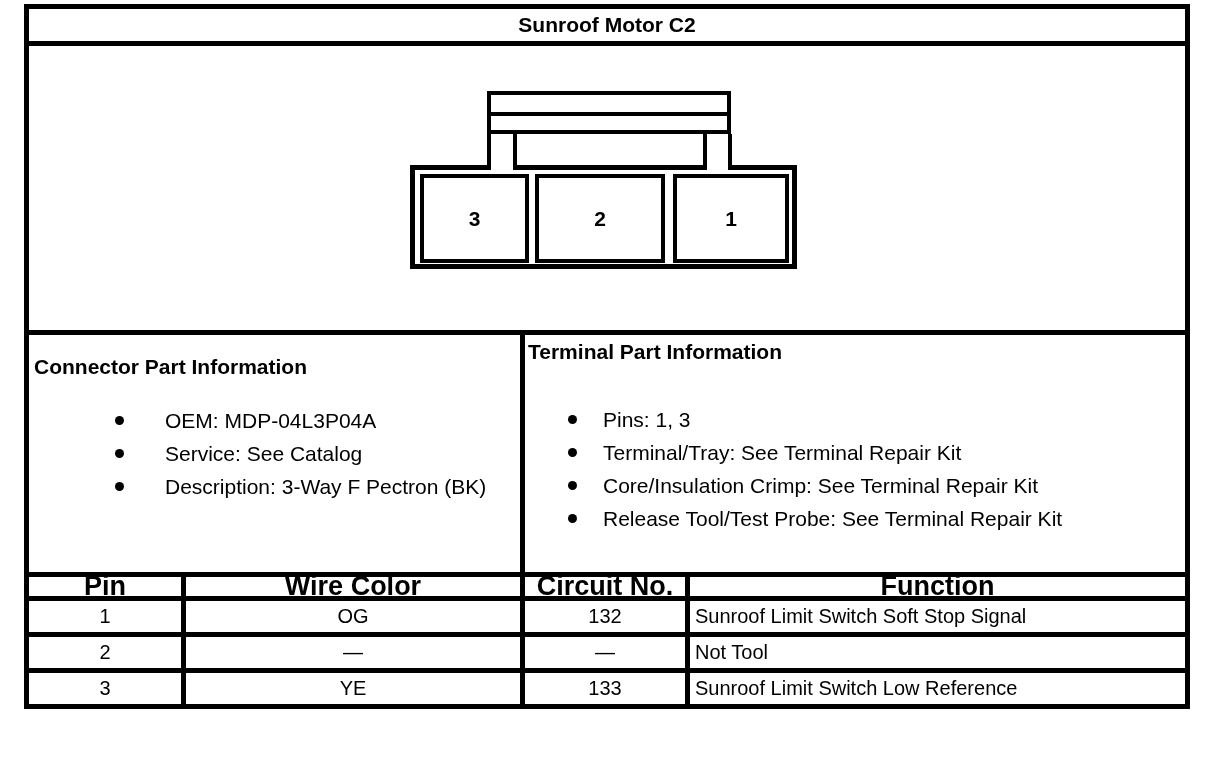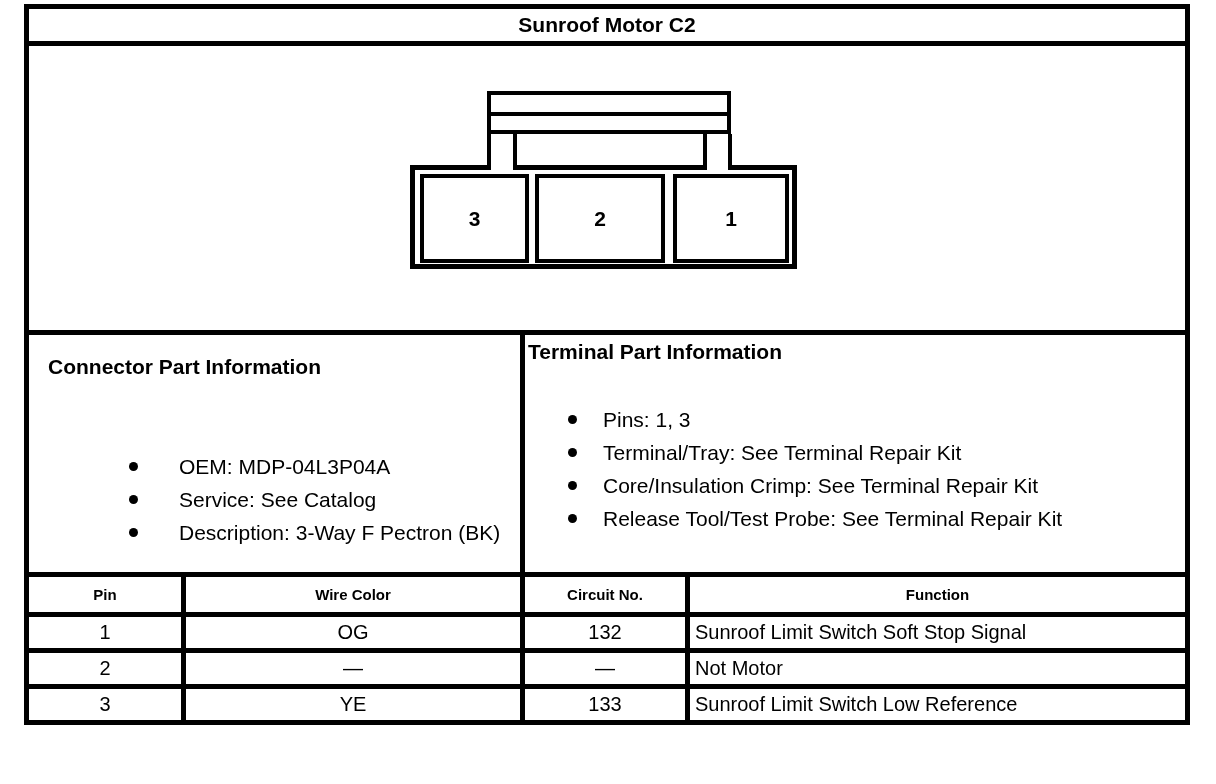--- a/index.html
+++ b/index.html
@@ -73,28 +73,28 @@
   .pin-box-1 { left: 258px; width: 116px; }
   
   .info-row {
     display: grid;
     grid-template-columns: 491px 1fr;
     border-top: 5px solid #000;
     height: 242px;
   }
   .info-cell { background: #fff; overflow: hidden; }
   .info-cell.right { border-left: 5px solid #000; }
-  .info-cell.left  { padding: 20px 6px 0 19px; }
+  .info-cell.left  { padding: 20px 6px 0 5px; }
   .info-cell.right { padding: 5px 6px 0 3px; }
   .info-heading {
     font-size: 21px; font-weight: 700;
     line-height: 24px;
   }
   .bullet-list { list-style: none; }
-  .info-cell.left  .bullet-list { margin-top: 77px; }
+  .info-cell.left  .bullet-list { margin-top: 31px; }
   .info-cell.right .bullet-list { margin-top: 45px; }
   .bullet-list li {
     position: relative;
     font-size: 21px;
     line-height: 22px;
     margin-bottom: 11px;
     white-space: nowrap;
   }
   .info-cell.left  .bullet-list li { padding-left: 131px; }
   .info-cell.right .bullet-list li { padding-left: 75px; }
@@ -117,21 +117,21 @@
   .cell {
     border-top: 5px solid #000;
     display: flex; align-items: center; justify-content: center;
     font-size: 20px;
     height: 36px;
     background: #fff;
     white-space: nowrap;
     overflow: hidden;
   }
   .cell.c2, .cell.c3, .cell.c4 { border-left: 5px solid #000; }
-  .cell.th { font-weight: 700; height: 40px; font-size: 15px; }
+  .cell.th { font-weight: 700; height: 24px; font-size: 27px; }
   .cell.fn { justify-content: flex-start; padding-left: 5px; text-align: center; }
 </style>
 </head>
 <body>
 
 <div class="doc">
 
   <div class="title-bar">
     <span>Sunroof Motor C2</span>
   </div>
@@ -182,21 +182,21 @@
     <div class="cell th c4">Function</div>
 
     <div class="cell c1">1</div>
     <div class="cell c2">OG</div>
     <div class="cell c3">132</div>
     <div class="cell c4 fn">Sunroof Limit Switch Soft Stop Signal</div>
 
     <div class="cell c1">2</div>
     <div class="cell c2">—</div>
     <div class="cell c3">—</div>
-    <div class="cell c4 fn">Not Motor</div>
+    <div class="cell c4 fn">Not Tool</div>
 
     <div class="cell c1">3</div>
     <div class="cell c2">YE</div>
     <div class="cell c3">133</div>
     <div class="cell c4 fn">Sunroof Limit Switch Low Reference</div>
   </div>
 
 </div>
 
 </body></html>

